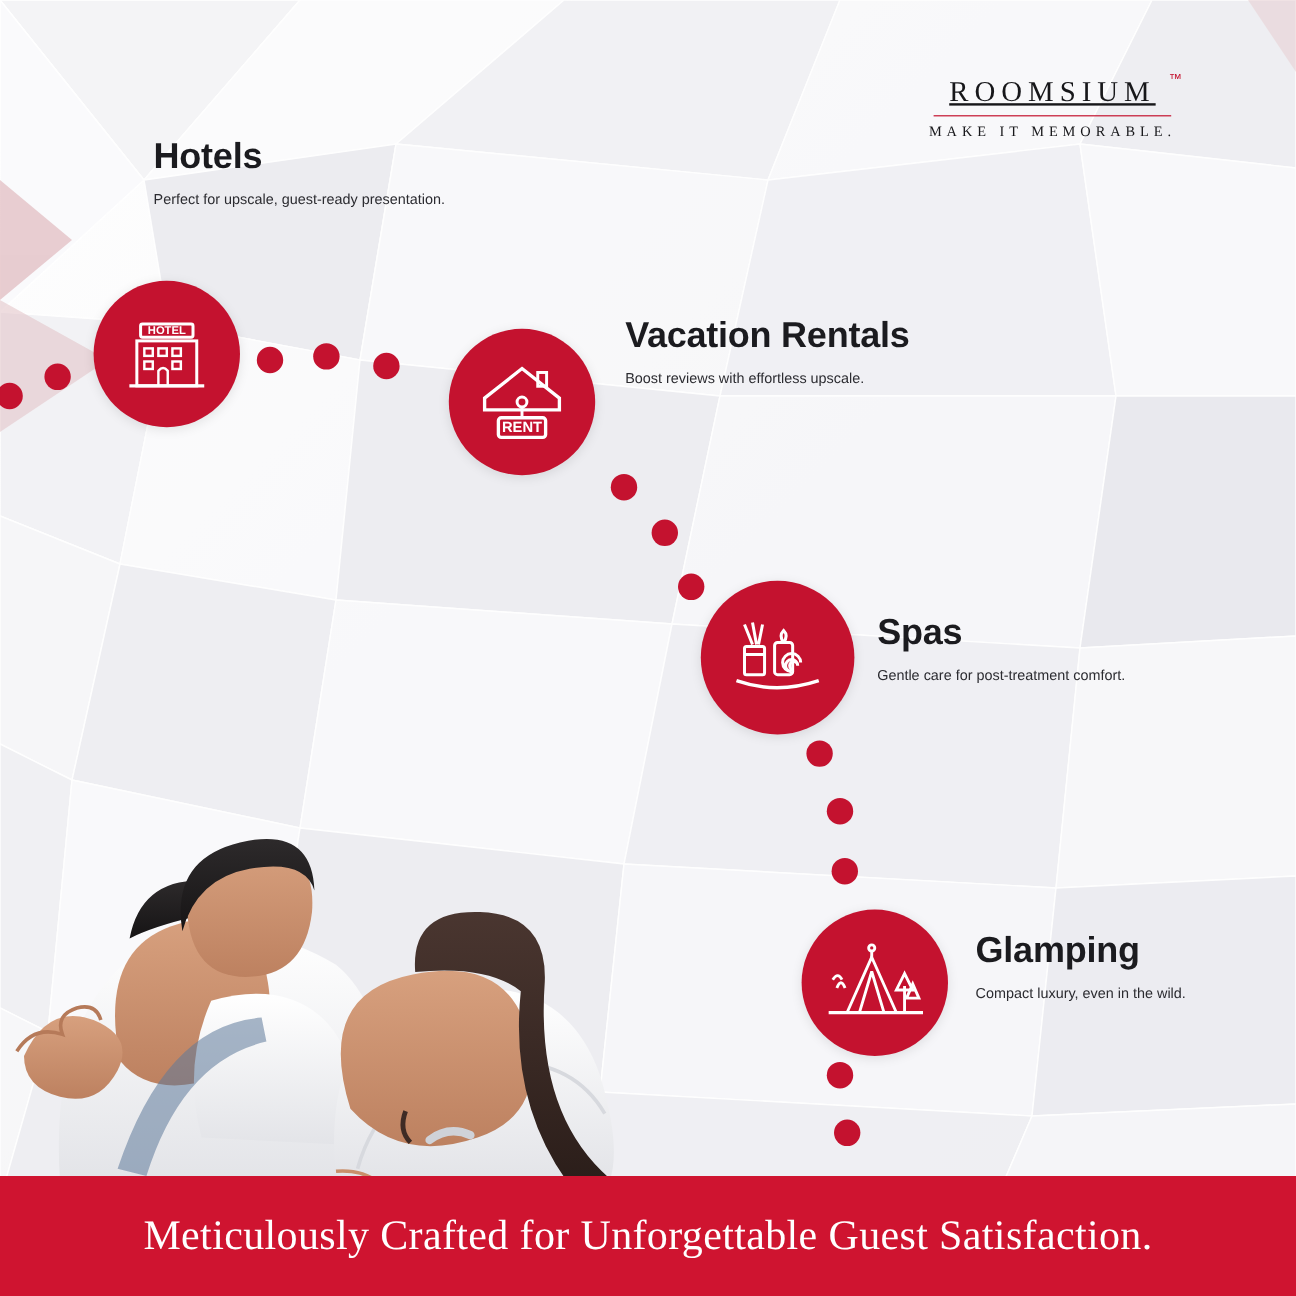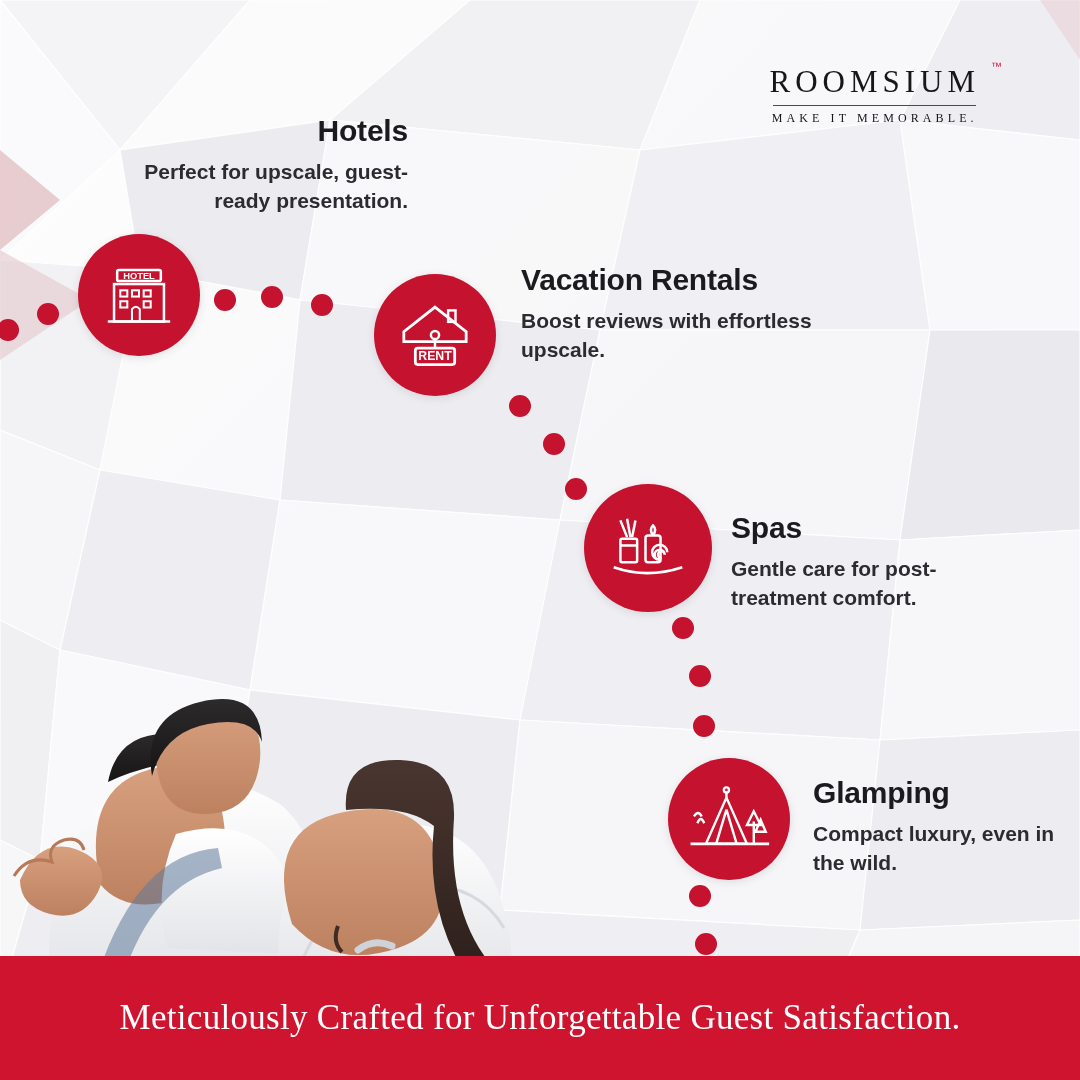--- a/index.html
+++ b/index.html
@@ -19,22 +19,23 @@
   .facets { position:absolute; inset:0; }
   .facets svg { width:100%; height:100%; display:block; }
 
   
   .logo {
     position:absolute; top:64px; right:100px;
     text-align:center;
   }
   .logo-name {
     font-family:"Liberation Serif", serif;
-    font-size:31px; letter-spacing:5px; color:#17171a;
+    font-size:24px; letter-spacing:5px; color:#17171a;
     font-weight:400;
+    text-decoration:underline;
   }
   .logo-tm {
     position:absolute; top:-4px; right:-22px;
     font-size:11px; color:#c4122f;
     font-family:"Liberation Sans", sans-serif;
   }
   .logo-rule {
     height:1px; background:#c4122f; margin:5px 4px 5px 4px;
   }
   .logo-tag {
@@ -55,33 +56,33 @@
   }
   .badge svg { display:block; }
 
   
   .feat { position:absolute; }
   .feat h2 {
     font-size:30px; font-weight:bold; color:#1b1b1f;
     letter-spacing:-0.2px; margin-bottom:10px;
   }
   .feat p {
-    font-size:21px; line-height:1.38; color:#2b2b30;
-    font-weight:700;
+    font-size:12px; line-height:1.38; color:#2b2b30;
+    font-weight:400;
   }
 
   
   .photo {
     position:absolute; left:-20px; bottom:96px;
     width:600px; height:620px;
   }
 
   
   .banner {
-    position:absolute; left:0; right:0; bottom:0; height:124px;
+    position:absolute; left:0; right:0; bottom:0; height:100px;
     background:#cf1430;
     display:flex; align-items:center; justify-content:center;
   }
   .banner span {
     font-family:"Liberation Serif", serif;
     font-size:35px; color:#ffffff; letter-spacing:.3px;
   }
 </style>
 </head>
 <body>
@@ -221,21 +222,21 @@
         <path d="M52 30 L52 24"></path>
         <circle cx="52" cy="21" r="3"></circle>
         <path d="M84 46 L76 62 L92 62 Z M84 58 L84 84"></path>
         <path d="M92 56 L86 70 L98 70 Z"></path>
         <path d="M18 60 q4 -10 8 0 M14 52 q5 -8 9 0"></path>
         <path d="M10 84 h92" stroke-width="3.2"></path>
       </g>
     </svg>
   </div>
 
-  <div class="feat" style="left:128px; top:114px; width:280px;text-align:right;">
+  <div class="feat" style="left:128px; top:114px; width:280px;">
     <h2>Hotels</h2>
     <p>Perfect for upscale, guest-ready presentation.</p>
   </div>
 
   <div class="feat" style="left:521px; top:263px; width:330px;">
     <h2>Vacation Rentals</h2>
     <p>Boost reviews with effortless upscale.</p>
   </div>
 
   <div class="feat" style="left:813px; top:776px; width:250px;">

